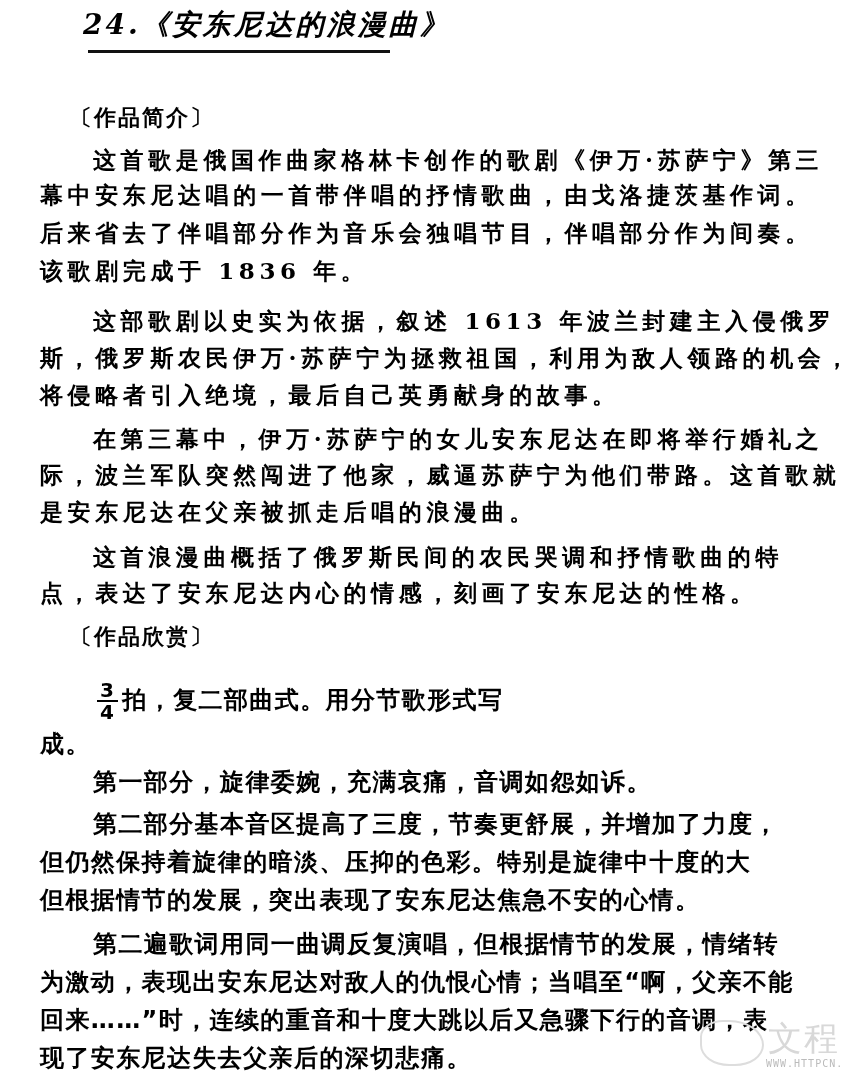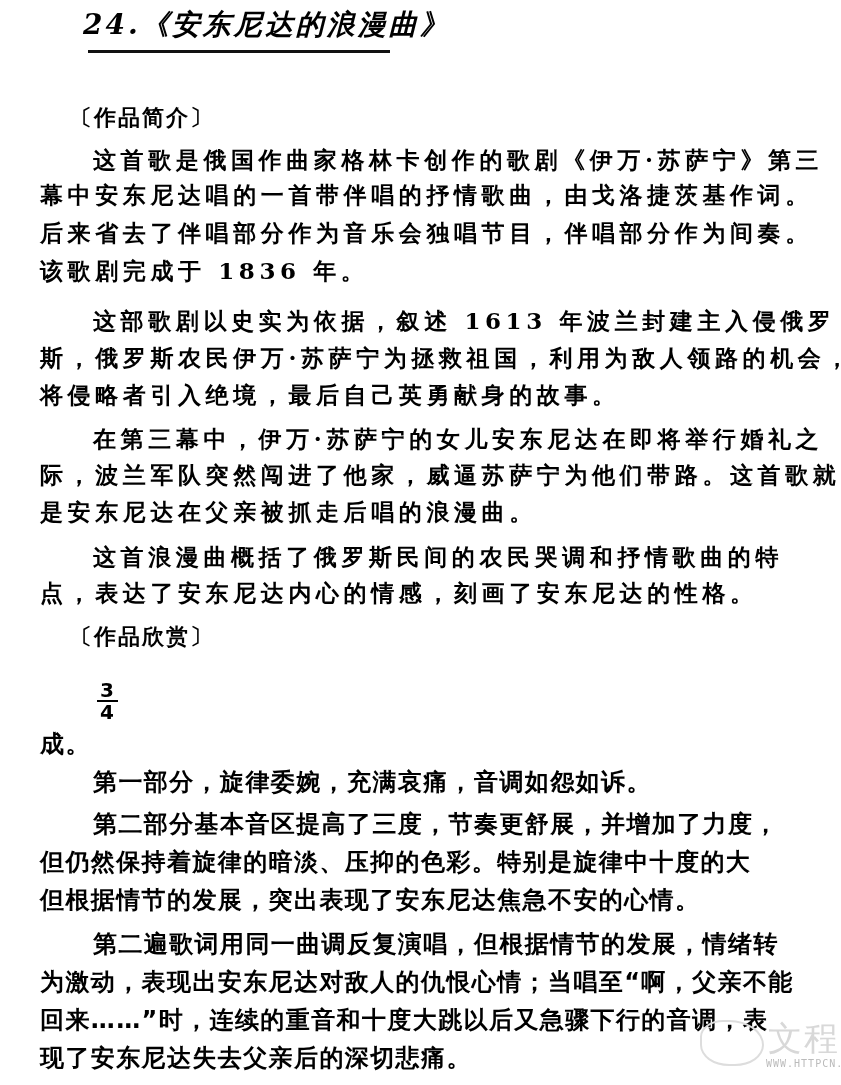--- a/index.html
+++ b/index.html
@@ -46,21 +46,21 @@
 <div class="line indent" style="top:424px;">在第三幕中，伊万·苏萨宁的女儿安东尼达在即将举行婚礼之</div>
 <div class="line" style="top:460px;">际，波兰军队突然闯进了他家，威逼苏萨宁为他们带路。这首歌就</div>
 <div class="line" style="top:497px;">是安东尼达在父亲被抓走后唱的浪漫曲。</div>
 
 <div class="line indent" style="top:542px;">这首浪漫曲概括了俄罗斯民间的农民哭调和抒情歌曲的特</div>
 <div class="line" style="top:578px;">点，表达了安东尼达内心的情感，刻画了安东尼达的性格。</div>
 
 <div class="heading" style="top:622px;">〔作品欣赏〕</div>
 
 <div class="line indent sans" style="top:680px;">
-  <span class="frac"><span class="num">3</span><span class="den">4</span></span>
+  <span class="frac"><span class="num">3</span><span class="den">4</span></span><span>拍，复二部曲式。用分节歌形式写</span>
 </div>
 <div class="line sans" style="top:728px;">成。</div>
 
 <div class="line indent sans" style="top:766px;">第一部分，旋律委婉，充满哀痛，音调如怨如诉。</div>
 
 <div class="line indent sans" style="top:808px;">第二部分基本音区提高了三度，节奏更舒展，并增加了力度，</div>
 <div class="line sans" style="top:846px;">但仍然保持着旋律的暗淡、压抑的色彩。特别是旋律中十度的大</div>
 <div class="line sans" style="top:884px;">但根据情节的发展，突出表现了安东尼达焦急不安的心情。</div>
 
 <div class="line indent sans" style="top:928px;">第二遍歌词用同一曲调反复演唱，但根据情节的发展，情绪转</div>

